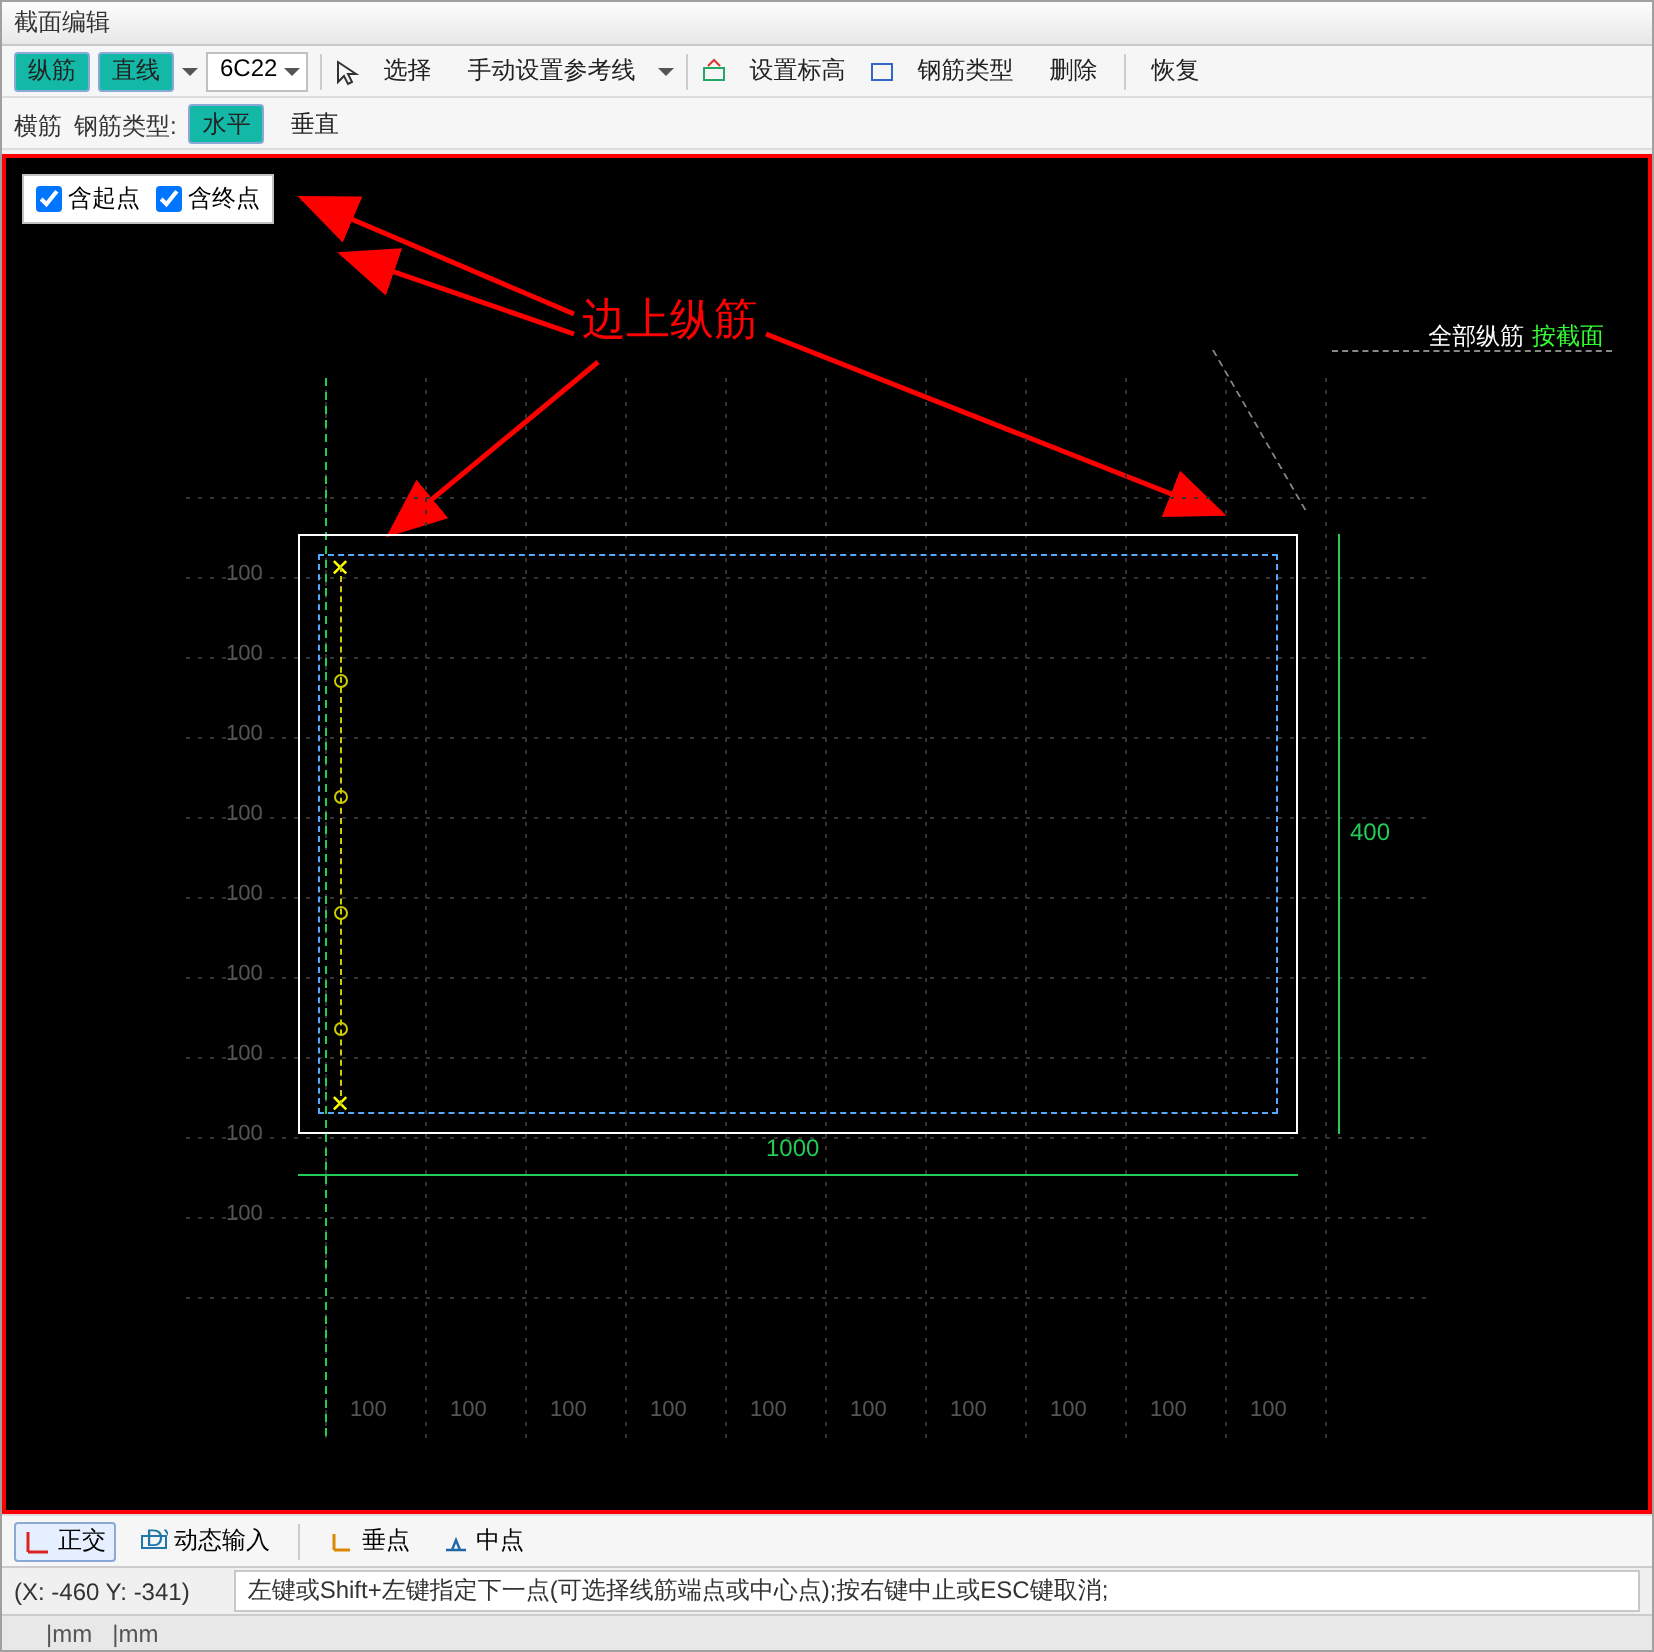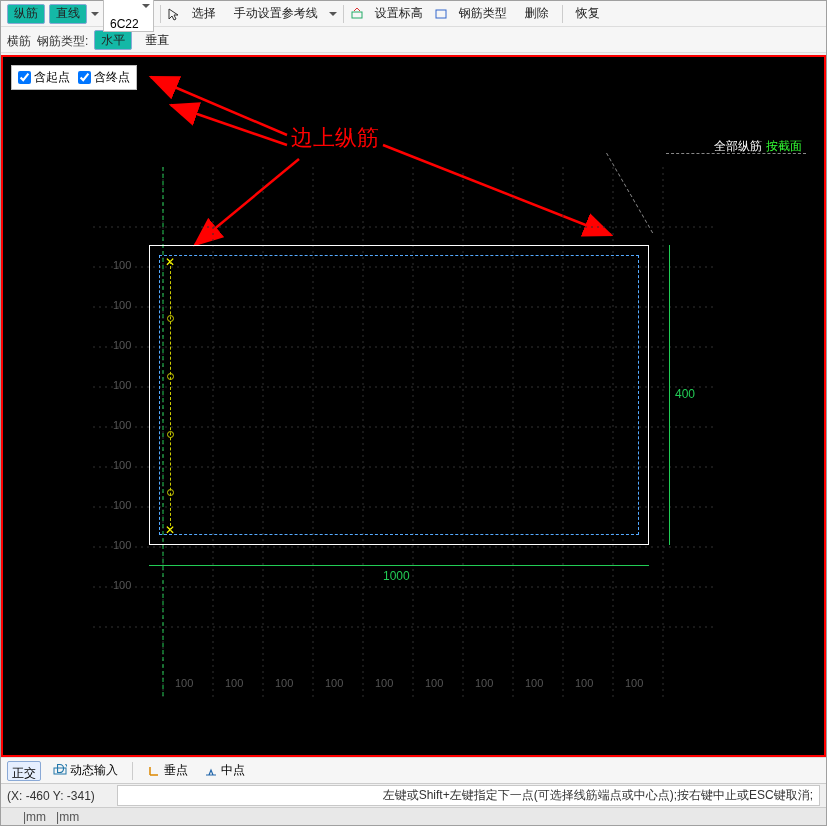--- a/index.html
+++ b/index.html
@@ -3,21 +3,21 @@
 <meta charset="utf-8">
 <style>
   * { box-sizing: border-box; margin: 0; padding: 0; font-family: "Microsoft YaHei", sans-serif; font-size: 12px; }
   html, body { width: 827px; height: 826px; background: #fff; }
   .window { width: 827px; height: 826px; border: 1px solid #a0a0a0; background: #f0f0f0; display: flex; flex-direction: column; position: relative; }
   .titlebar { height: 22px; background: linear-gradient(#fdfdfd,#e8e8e8); border-bottom: 1px solid #c8c8c8; display: flex; align-items: center; padding: 0 6px; color: #333; }
   .toolbar { height: 26px; background: #f6f6f6; border-bottom: 1px solid #ddd; display: flex; align-items: center; padding: 2px 6px; gap: 4px; }
   .toolbar2 { height: 26px; background: #f6f6f6; border-bottom: 1px solid #ddd; display: flex; align-items: flex-end; padding: 2px 6px; gap: 6px; }
   .btn { height: 20px; padding: 0 6px; border: 1px solid transparent; background: transparent; color: #222; cursor: pointer; display: inline-flex; align-items: center; gap: 3px; }
   .btn.framed { border: 1px solid #8aa9d6; background: #14b8a6; border-radius: 2px; }
-  .dropdown { height: 36px; border: 1px solid #c0c0c0; background: #fff; padding: 0 14px 0 6px; position: relative; cursor: pointer; display: inline-flex; align-items: flex-end; min-width: 42px; }
+  .dropdown { height: 20px; border: 1px solid #c0c0c0; background: #fff; padding: 0 14px 0 6px; position: relative; cursor: pointer; display: inline-flex; align-items: flex-start; min-width: 42px; }
   .dropdown::after { content: ""; position: absolute; right: 3px; top: 7px; border: 4px solid transparent; border-top-color: #555; }
   .sep { width: 1px; height: 18px; background: #ccc; margin: 0 2px; }
   .lbl { color: #333; }
   .tinyicon { width: 14px; height: 14px; display: inline-block; }
   .canvas-area { flex: 1; position: relative; background: #000; margin: 2px 0 0 0; border: 2px solid #f00; }
   .canvas-inner { position: absolute; inset: 0; }
   .chk-box { position: absolute; top: 8px; left: 8px; background: #fff; border: 1px solid #c0c0c0; padding: 3px 6px; display: flex; gap: 8px; align-items: center; }
   .chk { display: flex; align-items: center; gap: 3px; cursor: pointer; }
   .chk input { width: 13px; height: 13px; }
   .hint-top-right { position: absolute; top: 80px; right: 22px; color: #fff; font-size: 14px; }
@@ -28,31 +28,34 @@
   .grid-label { position: absolute; color: #555; font-size: 11px; }
   .rect-main { position: absolute; border: 1px solid #fff; }
   .rect-inner { position: absolute; border: 1px dashed #5af; }
   .rebar-dot { position: absolute; width: 7px; height: 7px; border: 1px solid #cc0; border-radius: 50%; background: transparent; }
   .rebar-x { position: absolute; width: 10px; height: 10px; color: #ff0; font-size: 12px; line-height: 10px; text-align: center; }
   .dim-line { position: absolute; border-top: 1px solid #2c5; }
   .dim-line-v { position: absolute; border-left: 1px solid #2c5; }
   .dim-text { position: absolute; color: #2c5; font-size: 12px; }
   .bottom-toolbar { height: 26px; background: #f6f6f6; border-top: 1px solid #ddd; display: flex; align-items: center; padding: 2px 6px; gap: 8px; }
   .iconbtn { display: inline-flex; align-items: center; gap: 3px; padding: 0 4px; height: 20px; cursor: pointer; }
-  .iconbtn.active { border: 1px solid #8aa9d6; background: #e6efff; border-radius: 2px; flex-direction: column; }
-  .statusbar { height: 24px; background: #f0f0f0; border-top: 1px solid #ccc; display: flex; align-items: center; padding: 0 6px; gap: 22px; color: #333; text-align: right; }
+  .iconbtn.active { border: 1px solid #8aa9d6; background: #e6efff; border-radius: 2px; }
+  .statusbar { height: 24px; background: #f0f0f0; border-top: 1px solid #ccc; display: flex; align-items: center; padding: 0 6px; gap: 22px; color: #333; }
   .statusbox { border: 1px solid #c8c8c8; padding: 1px 6px; background: #fff; }
   .snapbar { height: 18px; background: #e8e8e8; border-top: 1px solid #ccc; display: flex; align-items: center; padding: 0 22px; gap: 10px; color: #555; font-size: 10px; }
   .arrow-dropdown { width: 8px; display: inline-flex; justify-content: center; }
   .arrow-dropdown::after { content: ""; border: 4px solid transparent; border-top-color: #555; margin-top: 4px; }
 </style>
 </head>
 <body>
 
 <div class="window">
+  <div class="titlebar">
+    <span>截面编辑</span>
+  </div>
 
   <div class="toolbar">
     <button class="btn framed">纵筋</button>
     <button class="btn framed">直线</button>
     <span class="arrow-dropdown"></span>
     <div class="dropdown">
         <span>6C22</span>
       </div>
     <span class="sep"></span>
     <span class="tinyicon">
@@ -183,21 +186,21 @@
         <div class="rebar-x" style="left:72px; top:90px;">✕</div>
         <div class="rebar-dot" style="left:74px; top:148px;"></div>
         <div class="rebar-dot" style="left:74px; top:206px;"></div>
         <div class="rebar-dot" style="left:74px; top:264px;"></div>
         <div class="rebar-dot" style="left:74px; top:322px;"></div>
         <div class="rebar-x" style="left:72px; top:358px;">✕</div>
 
         <div style="position:absolute; left:77px; top:94px; width:1px; height:270px; border-left:1px dashed #cc0;"></div>
 
         <div class="dim-line" style="left:56px; top:398px; width:500px;"></div>
-        <div class="dim-text" style="left:290px; top:402px;">1000</div>
+        <div class="dim-text" style="left:290px; top:378px;">1000</div>
 
         <div class="dim-line-v" style="left:576px; top:78px; height:300px;"></div>
         <div class="dim-text" style="left:582px; top:220px;">400</div>
       </div>
 
     </div>
   </div>
 
   <div class="bottom-toolbar">
     <div class="iconbtn active">

